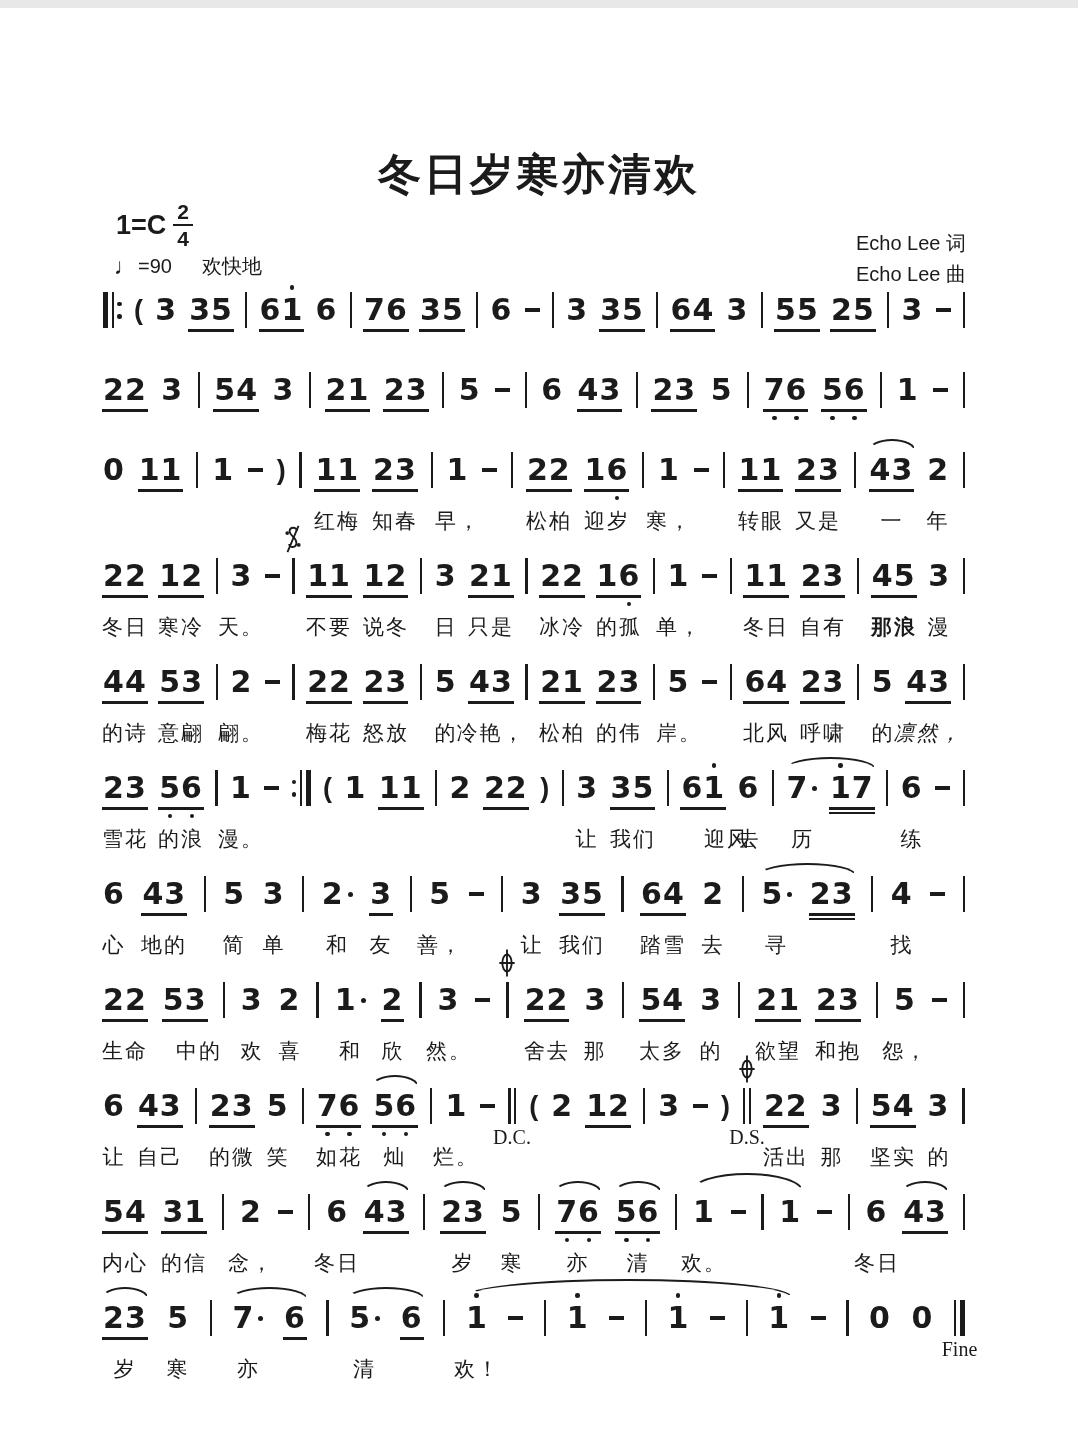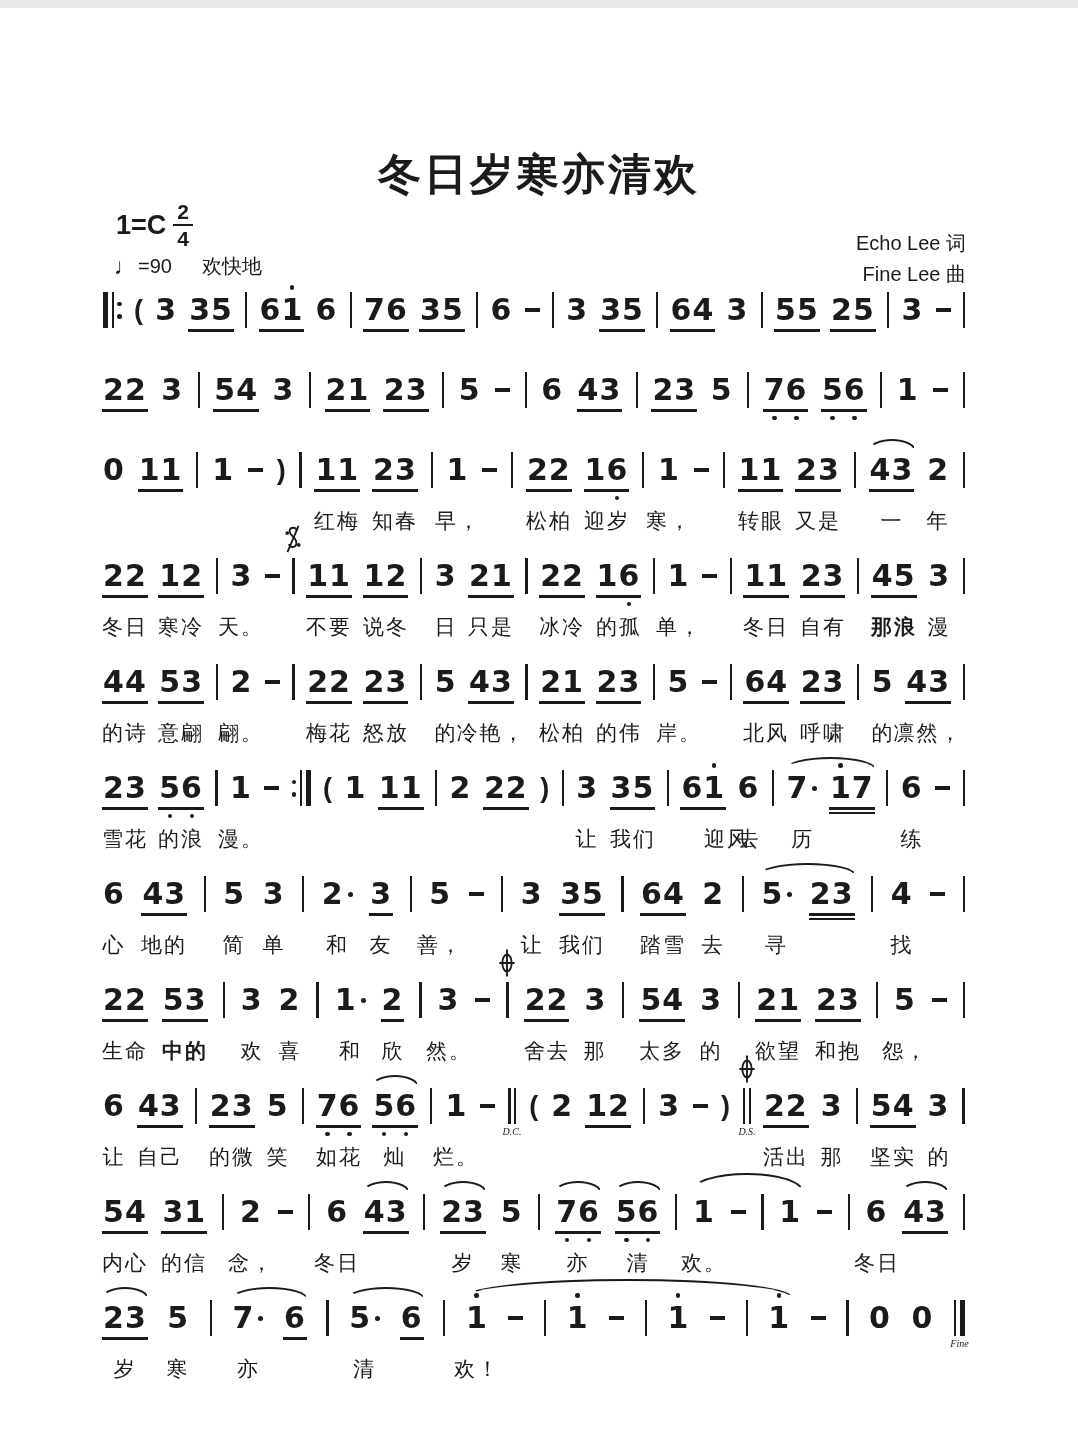--- a/index.html
+++ b/index.html
@@ -53,21 +53,21 @@
   .bar .bdots b{display:block;width:4.5px;height:4.5px;border-radius:50%;background:#1b1b1b;}
   
   .arc{position:absolute;top:-9px;height:12px;box-sizing:border-box;
     border:2.5px solid transparent;border-top-color:#1b1b1b;
     border-radius:50% 50% 0 0 / 100% 100% 0 0;}
   .arc-wide{top:-17px;height:18px;}
   
   .mark-above{position:absolute;top:-30px;transform:translateX(-50%);color:#1b1b1b;}
   .mark-below{position:absolute;top:42px;transform:translateX(-50%);color:#1b1b1b;}
   .mark-text{font-family:"Liberation Serif","DejaVu Serif",serif;
-    font-style:italic;font-size:10px;white-space:nowrap;}
+    font-size:20px;white-space:nowrap;}
   
   .lyrics-row{position:relative;height:40px;}
   .lyric{position:absolute;top:15px;transform:translateX(-50%);
     font-size:21px;letter-spacing:2px;white-space:nowrap;}
 </style>
 </head>
 <body>
 
 <div class="page">
   <div class="title">冬日岁寒亦清欢</div>
@@ -81,21 +81,21 @@
   </div>
 
   <div class="tempo">
     <span class="tnote">♩</span>
     <span>=90</span>
     <span class="mood">欢快地</span>
   </div>
 
   <div class="credits">
     <div>Echo Lee 词</div>
-    <div>Fine Lee 曲</div>
+    <div>Echo Lee 曲</div>
   </div>
 
   <div class="score">
       <div class="music-line">
         <div class="notes-row">
           <span class="bar">
             <i class="blk"></i>
             <i class="bl"></i>
             <i class="bdots">
               <b></b>
@@ -545,21 +545,21 @@
           <span class="lyric" style="left: 226px;">梅花</span>
           <span class="lyric" style="left: 283px;">怒放</span>
           <span class="lyric" style="left: 343px;">的</span>
           <span class="lyric" style="left: 388px;">冷艳，</span>
           <span class="lyric" style="left: 459px;">松柏</span>
           <span class="lyric" style="left: 516px;">的伟</span>
           <span class="lyric" style="left: 576px;">岸。</span>
           <span class="lyric" style="left: 663px;">北风</span>
           <span class="lyric" style="left: 720px;">呼啸</span>
           <span class="lyric" style="left: 780px;">的</span>
-          <span class="lyric" style="left: 825px;">凛然，</span>
+          <span class="lyric" style="left: 825px; font-style: italic;">凛然，</span>
         </div>
       </div>
       <div class="music-line with-lyrics">
         <div class="notes-row">
           <span class="nt u1">
             <span class="nc">2</span>
             <span class="nc">3</span>
           </span>
           <span class="nt u1">
             <span class="nc">5<i class="db"></i></span>
@@ -826,21 +826,21 @@
             <i class="bl"></i>
           </span>
           <div class="mark-above" style="left: 404px;"><svg width="17" height="30" viewBox="0 0 20 34">
               <ellipse cx="10" cy="17" rx="5.5" ry="10" fill="none" stroke="#1b1b1b" stroke-width="2.2"></ellipse>
               <line x1="10" y1="1" x2="10" y2="33" stroke="#1b1b1b" stroke-width="2.2"></line>
               <line x1="1" y1="17" x2="19" y2="17" stroke="#1b1b1b" stroke-width="2.2"></line>
             </svg></div>
         </div>
         <div class="lyrics-row">
           <span class="lyric" style="left: 22px;">生命</span>
-          <span class="lyric" style="left: 82px; font-weight: bold;">中的</span>
+          <span class="lyric" style="left: 96px;">中的</span>
           <span class="lyric" style="left: 149px;">欢</span>
           <span class="lyric" style="left: 187px;">喜</span>
           <span class="lyric" style="left: 247.5px;">和</span>
           <span class="lyric" style="left: 290px;">欣</span>
           <span class="lyric" style="left: 346px;">然。</span>
           <span class="lyric" style="left: 444px;">舍去</span>
           <span class="lyric" style="left: 492px;">那</span>
           <span class="lyric" style="left: 559px;">太多</span>
           <span class="lyric" style="left: 608px;">的</span>
           <span class="lyric" style="left: 675px;">欲望</span>

